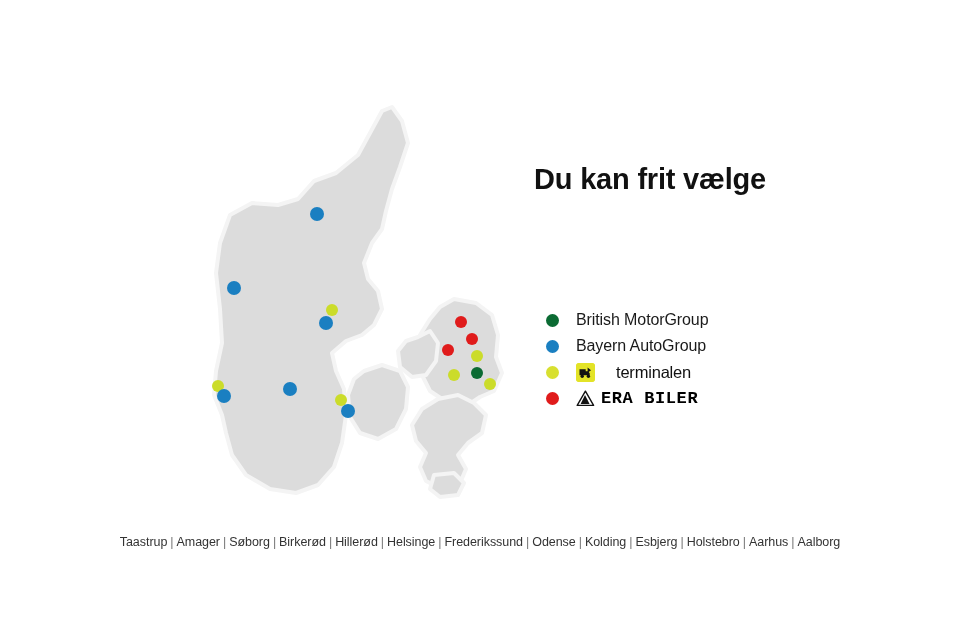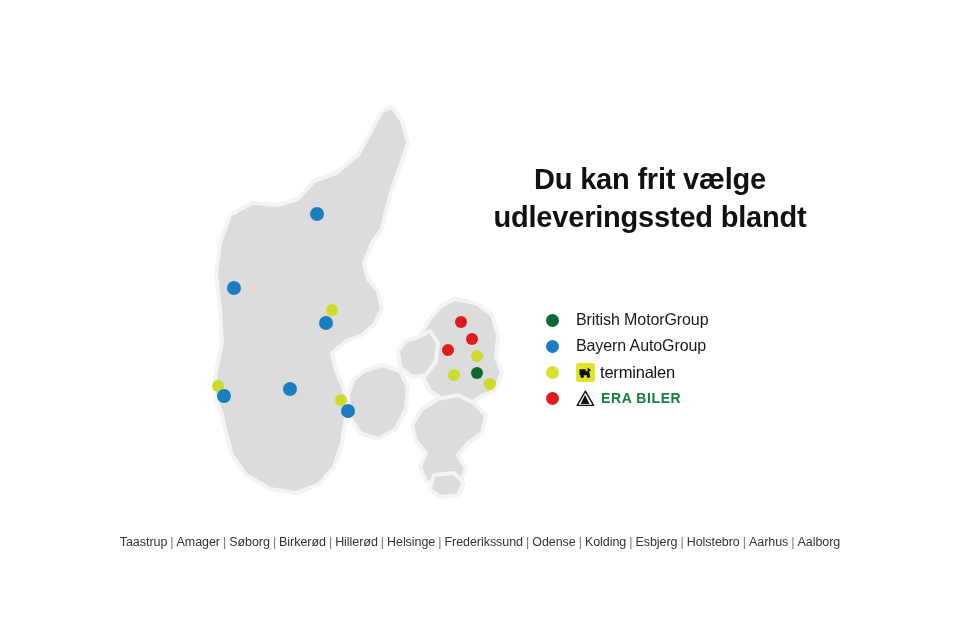--- a/index.html
+++ b/index.html
@@ -75,20 +75,21 @@
     color: #1a1a1a;
     white-space: nowrap;
     letter-spacing: -0.1px;
   }
 
   
   .logo-terminalen {
     display: inline-flex;
     align-items: center;
     white-space: nowrap;
+    gap: 16px;
   }
   .term-mark {
     width: 19px;
     height: 19px;
     background: #e3e327;
     border-radius: 3px;
     position: relative;
     margin-right: 5px;
     flex: 0 0 19px;
     overflow: hidden;
@@ -106,24 +107,25 @@
     align-items: center;
     white-space: nowrap;
   }
   .era-mark {
     width: 20px;
     height: 17px;
     margin-right: 5px;
     flex: 0 0 20px;
   }
   .era-word {
-    font-size: 14px;
+    font-size: 17px;
     font-weight: 700;
     letter-spacing: 0.6px;
-    color: #15803d;
+    color: #000000;
+    font-family: Liberation Mono, monospace;
   }
 
   
   #city-list {
     position: absolute;
     left: 0;
     top: 528px;
     width: 960px;
     text-align: center;
     font-size: 12.5px;
@@ -183,21 +185,20 @@
           <circle cx="291" cy="253" r="6" fill="#cbdc2a" class="map-dot"></circle>
           <circle cx="268" cy="272" r="6" fill="#cbdc2a" class="map-dot"></circle>
           <circle cx="291" cy="270" r="6" fill="#0b6b33" class="map-dot"></circle>
           <circle cx="304" cy="281" r="6" fill="#cbdc2a" class="map-dot"></circle>
         </g>
     </svg>
   </div>
 
   <div id="heading">
     <span class="hline">Du kan frit vælge</span>
-    <span class="hline">udleveringssted blandt</span>
   </div>
 
   <div id="legend">
 
     <div class="legend-row">
       <span class="legend-swatch" style="background: rgb(11, 107, 51);"></span>
       <span class="legend-label">British MotorGroup</span>
     </div>
 
     <div class="legend-row">

